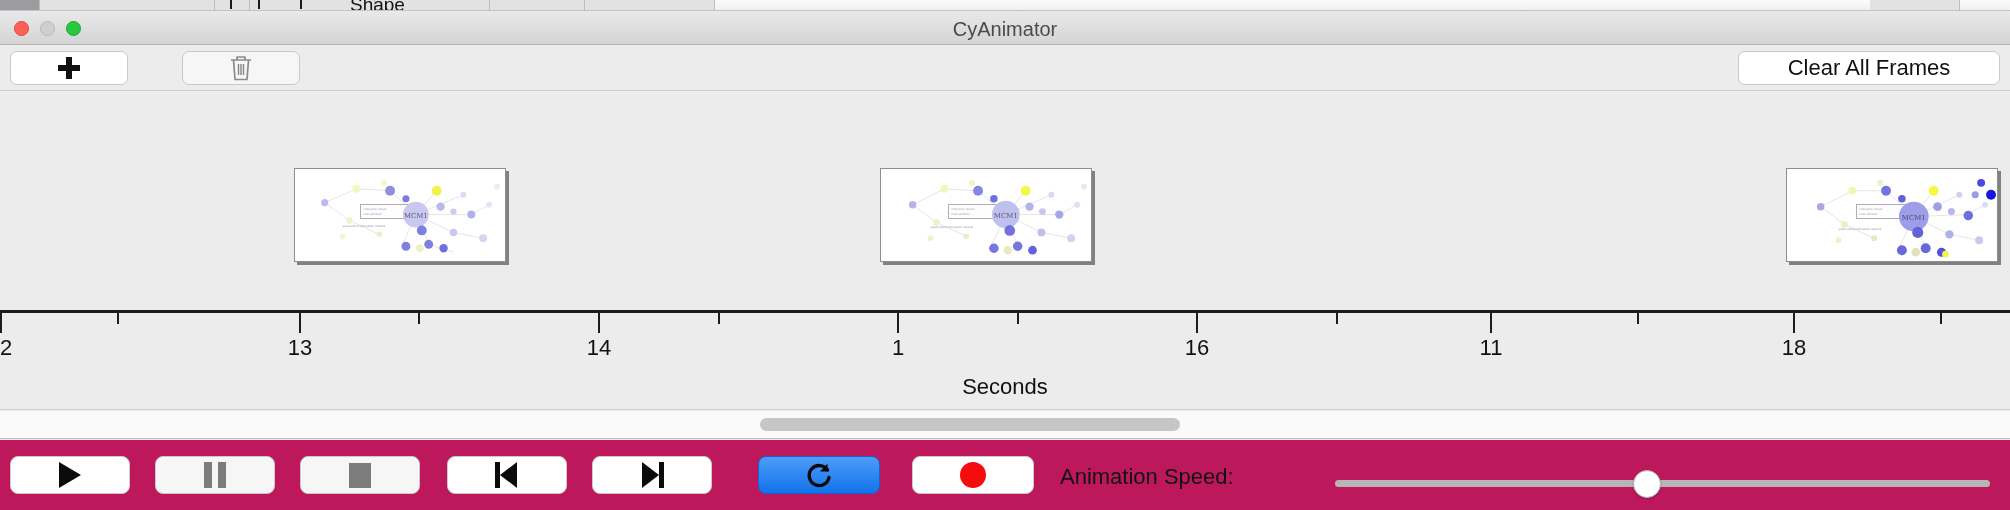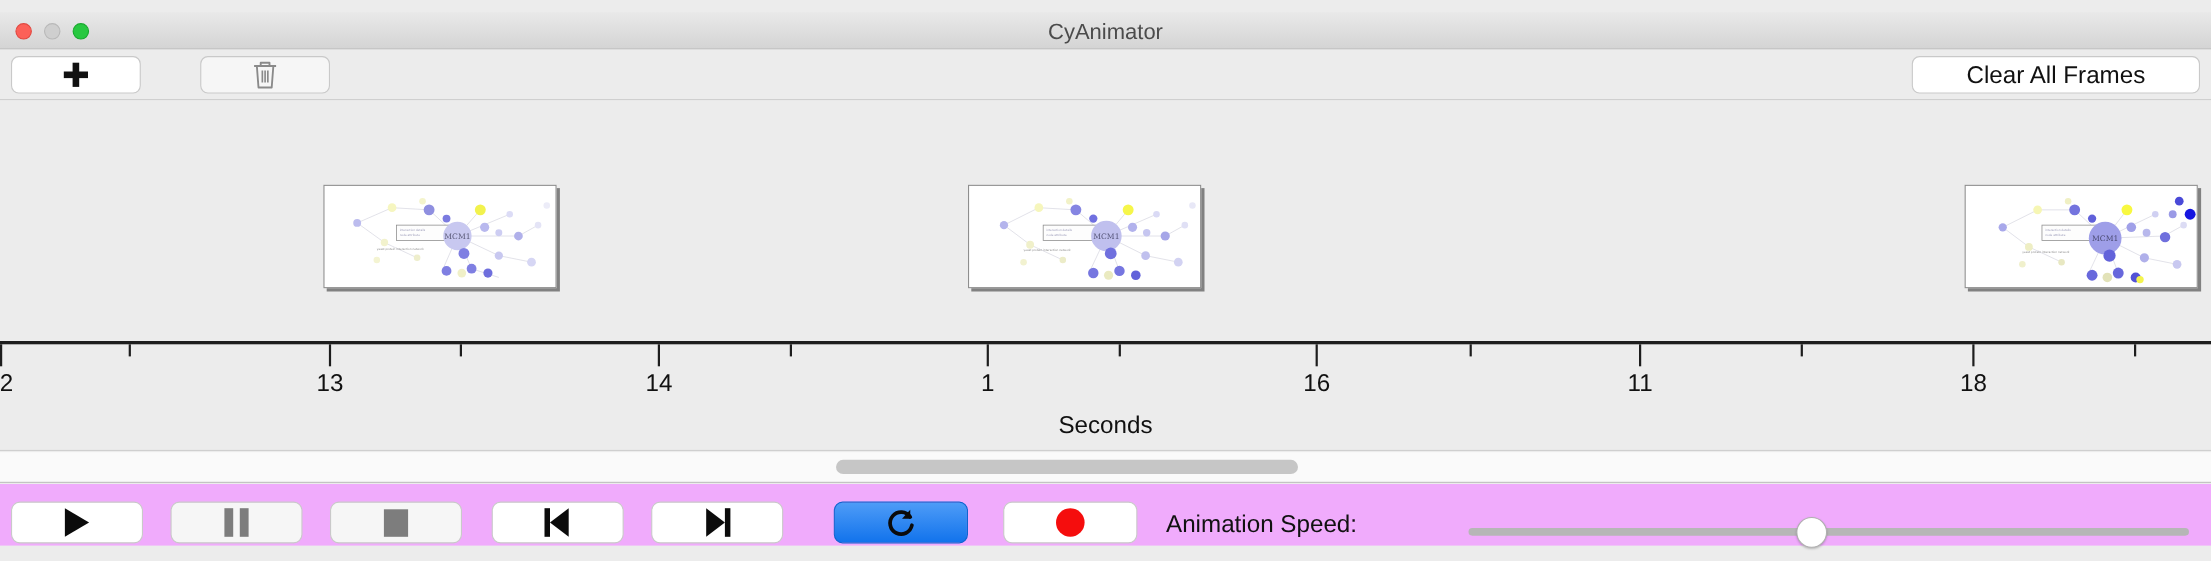--- a/index.html
+++ b/index.html
@@ -157,22 +157,22 @@
   .scrollbar-thumb {
     position: absolute; top: 7px;
     height: 13px; border-radius: 7px;
     background: #c6c6c6;
     cursor: pointer;
   }
 
   
   .playbar {
     position: absolute; left: 0; top: 440px;
-    width: 2010px; height: 56px;
-    background: #f0abfc;
+    width: 2010px; height: 70px;
+    background: #be185d;
   }
   .pbtn {
     position: absolute; top: 16px;
     height: 38px; border-radius: 8px;
     border: 1px solid #c9c9c9;
     display: flex; align-items: center; justify-content: center;
     cursor: pointer;
   }
   .pbtn.white { background: #ffffff; }
   .pbtn.dim   { background: #f6f6f6; }
@@ -233,20 +233,34 @@
     background: #ffffff; border: 1px solid #b0b0b0;
     box-shadow: 0 1px 2px rgba(0,0,0,0.22);
     cursor: pointer;
   }
 </style>
 </head>
 <body>
 
 <div id="app">
 
+  <div class="bg-strip">
+    <div class="bg-tab bg-dark" style="left:0;width:40px;"></div>
+    <div class="bg-tab" style="left:40px;width:175px;"></div>
+    <div class="bg-tab" style="left:215px;width:35px;"></div>
+    <div class="bg-tab" style="left:250px;width:125px;"></div>
+    <div class="bg-tab" style="left:375px;width:115px;"></div>
+    <div class="bg-tab" style="left:490px;width:95px;"></div>
+    <div class="bg-tab" style="left:585px;width:130px;"></div>
+    <div class="bg-tab" style="left:1870px;width:90px;"></div>
+    <div class="bg-tick" style="left:230px;"></div>
+    <div class="bg-tick" style="left:258px;"></div>
+    <div class="bg-tick" style="left:300px;"></div>
+    <div class="bg-label" style="left:350px;">Shape</div>
+  </div>
 
   <div class="titlebar">
     <div class="traffic">
       <span class="dot red"></span>
       <span class="dot yellow"></span>
       <span class="dot green"></span>
     </div>
     <div class="window-title">CyAnimator</div>
   </div>
 

